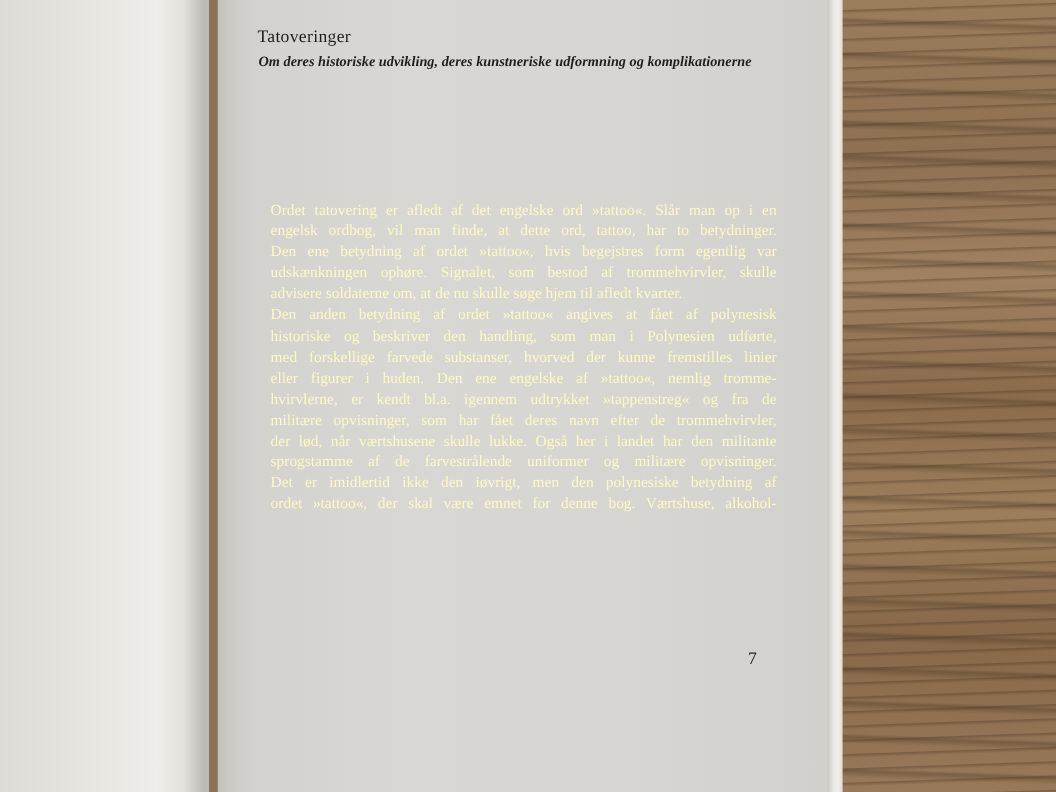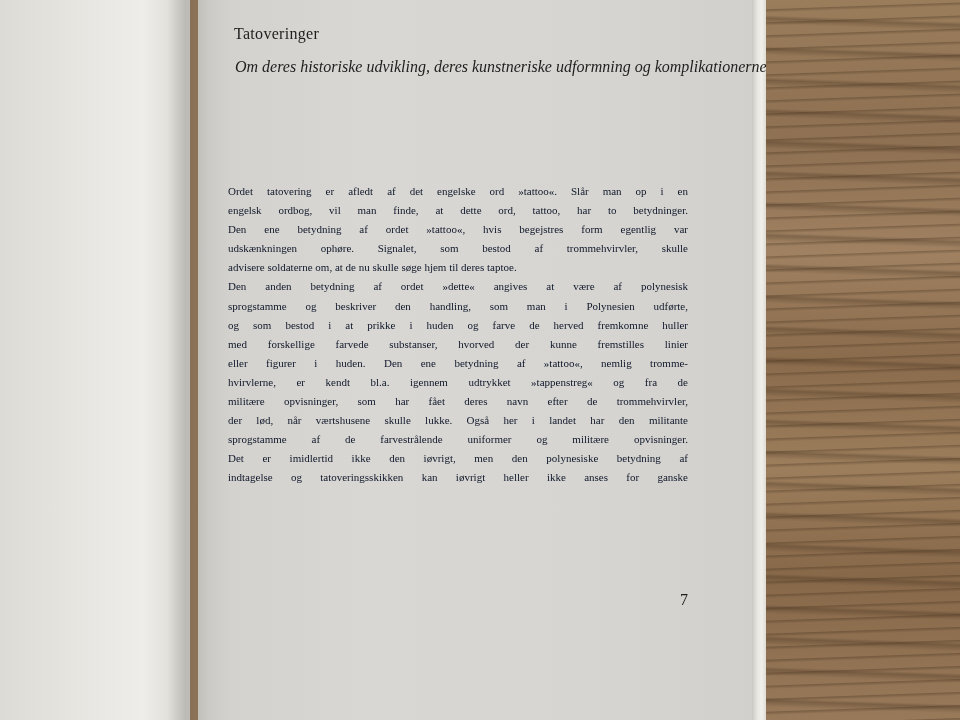--- a/index.html
+++ b/index.html
@@ -30,27 +30,28 @@
   .page-edge {
     position:absolute; left:752px; top:0; width:14px; height:720px;
     background: linear-gradient(90deg, #c9c8c3 0%, #e9e7e1 40%, #f1efe9 70%, #dedcd5 100%);
   }
   .title {
     position:absolute; left:234px; top:14px;
     font-size:16px; color:#1e1e1e; letter-spacing:0.3px;
     font-weight:normal;
   }
   .subtitle {
-    position:absolute; left:235px; top:58px;
-    font-size:16px; font-style:italic; color:#1e1e1e;
+    position:absolute; left:235px; top:48px;
+    font-size:13px; font-style:italic; color:#1e1e1e;
     white-space:nowrap;
+    font-weight:bold;
   }
   .body-text {
-    position:absolute; left:228px; top:182px; width:460px;
-    font-size:11px; line-height:19.1px; color:#0f172a;
+    position:absolute; left:246px; top:182px; width:460px;
+    font-size:14px; line-height:19.1px; color:#fef9c3;
   }
   .body-text .line {
     display:block; white-space:nowrap;
     text-align:justify; text-align-last:justify;
   }
   .body-text .line.last { text-align-last:left; }
   .page-number {
     position:absolute; left:680px; top:591px;
     font-size:16px; color:#1e1e1e;
   }
@@ -65,27 +66,26 @@
 <div class="page-edge"></div>
 
 <h1 class="title">Tatoveringer</h1>
 <div class="subtitle">Om deres historiske udvikling, deres kunstneriske udformning og komplikationerne</div>
 
 <div class="body-text">
   <span class="line">Ordet tatovering er afledt af det engelske ord »tattoo«. Slår man op i en</span>
   <span class="line">engelsk ordbog, vil man finde, at dette ord, tattoo, har to betydninger.</span>
   <span class="line">Den ene betydning af ordet »tattoo«, hvis begejstres form egentlig var</span>
   <span class="line">udskænkningen ophøre. Signalet, som bestod af trommehvirvler, skulle</span>
-  <span class="line last">advisere soldaterne om, at de nu skulle søge hjem til deres taptoe.</span>
-  <span class="line">Den anden betydning af ordet »dette« angives at være af polynesisk</span>
-  <span class="line">sprogstamme og beskriver den handling, som man i Polynesien udførte,</span>
-  <span class="line">og som bestod i at prikke i huden og farve de herved fremkomne huller</span>
+  <span class="line last">advisere soldaterne om, at de nu skulle søge hjem til afledt kvarter.</span>
+  <span class="line">Den anden betydning af ordet »tattoo« angives at fået af polynesisk</span>
+  <span class="line">historiske og beskriver den handling, som man i Polynesien udførte,</span>
   <span class="line">med forskellige farvede substanser, hvorved der kunne fremstilles linier</span>
-  <span class="line">eller figurer i huden. Den ene betydning af »tattoo«, nemlig tromme-</span>
+  <span class="line">eller figurer i huden. Den ene engelske af »tattoo«, nemlig tromme-</span>
   <span class="line">hvirvlerne, er kendt bl.a. igennem udtrykket »tappenstreg« og fra de</span>
   <span class="line">militære opvisninger, som har fået deres navn efter de trommehvirvler,</span>
   <span class="line">der lød, når værtshusene skulle lukke. Også her i landet har den militante</span>
   <span class="line">sprogstamme af de farvestrålende uniformer og militære opvisninger.</span>
   <span class="line">Det er imidlertid ikke den iøvrigt, men den polynesiske betydning af</span>
-  <span class="line">indtagelse og tatoveringsskikken kan iøvrigt heller ikke anses for ganske</span>
+  <span class="line">ordet »tattoo«, der skal være emnet for denne bog. Værtshuse, alkohol-</span>
 </div>
 
 <div class="page-number">7</div>
 
 </body></html>

